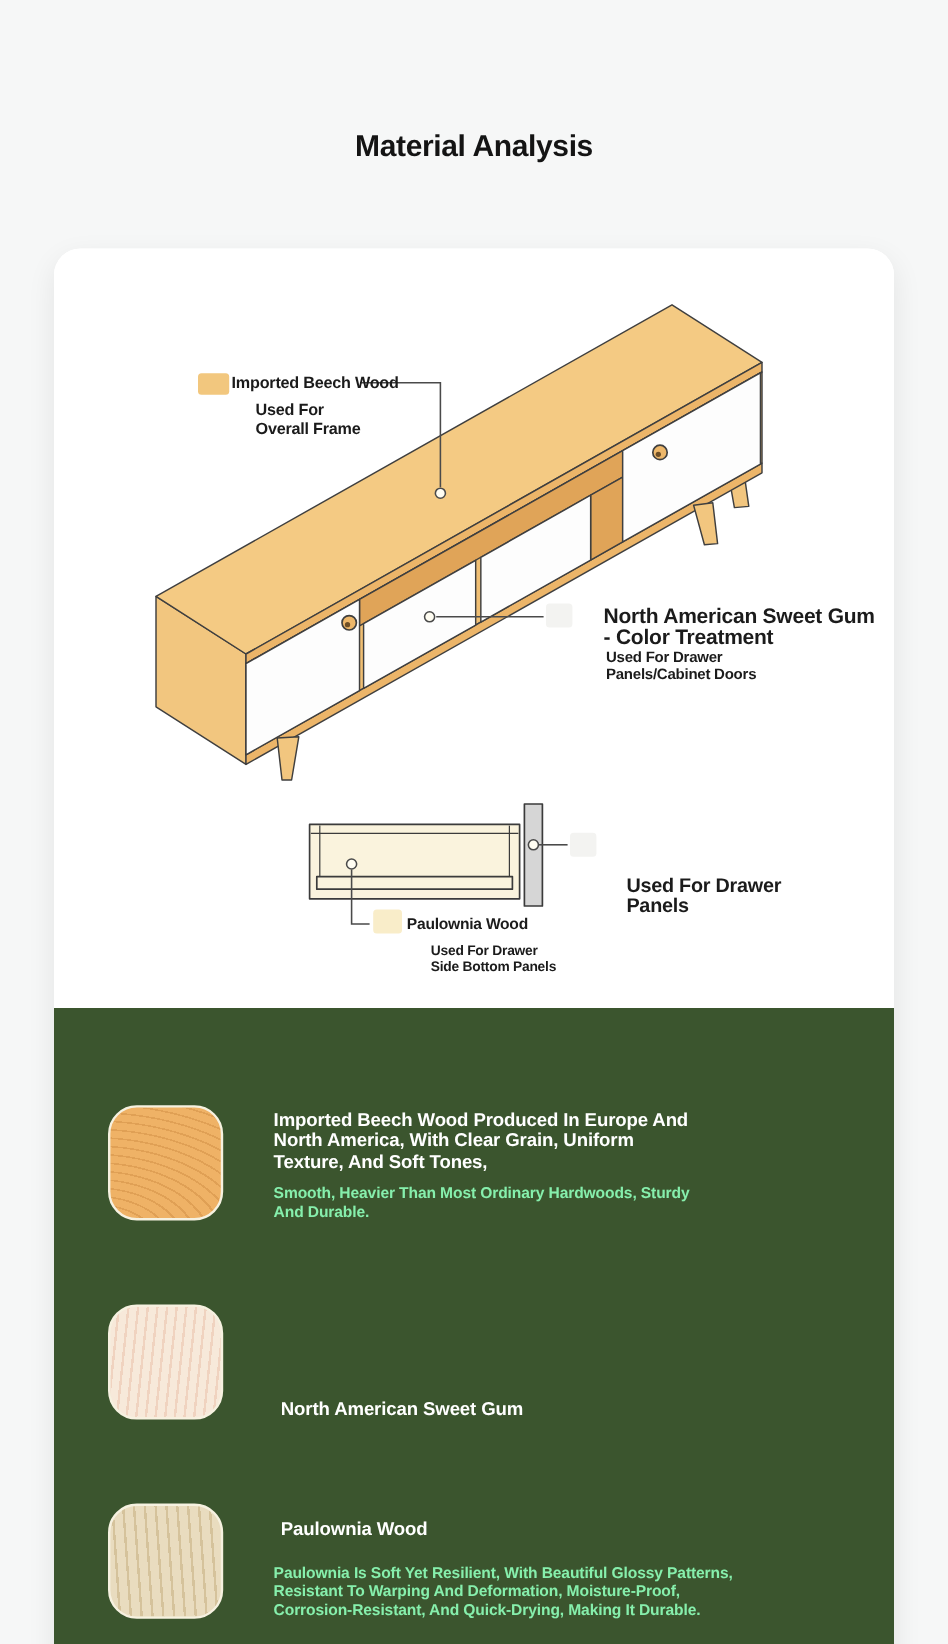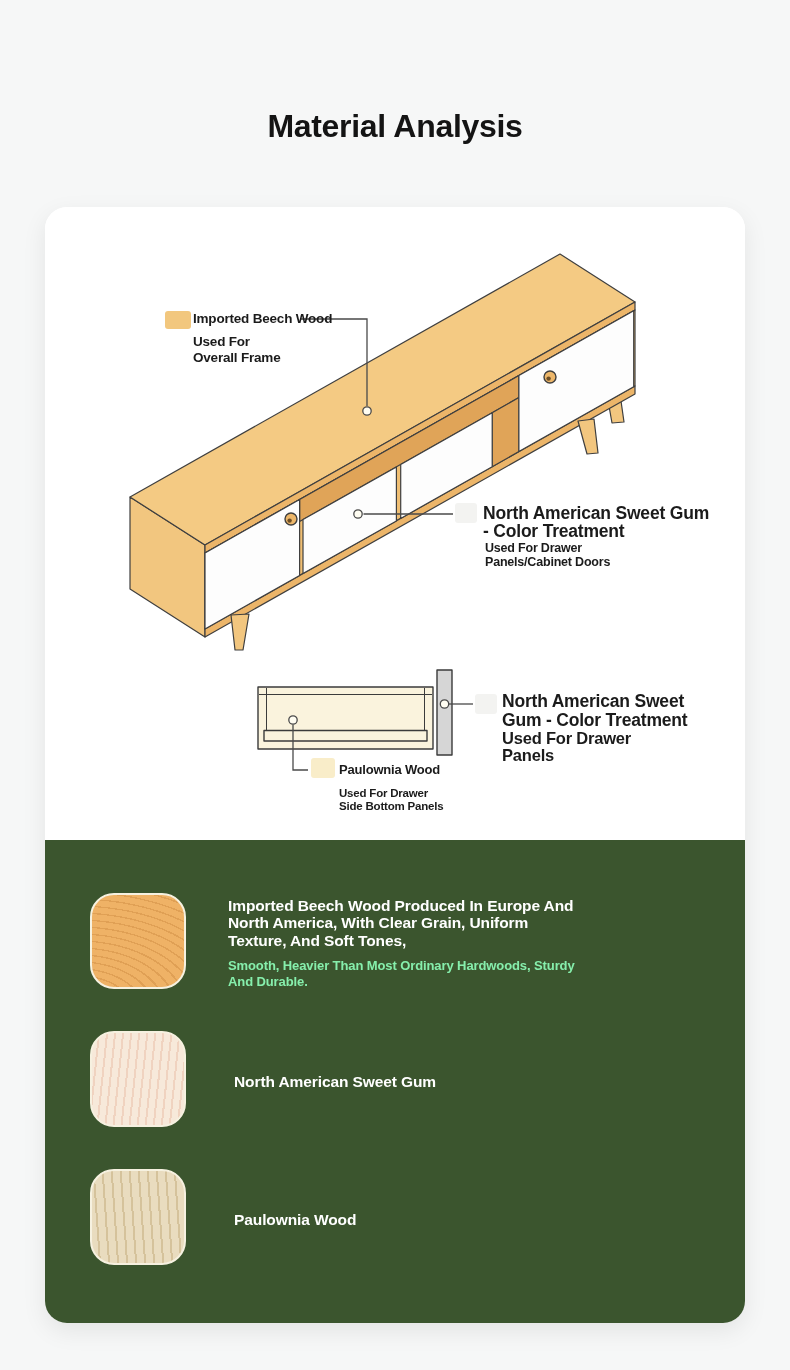--- a/index.html
+++ b/index.html
@@ -5,47 +5,47 @@
   html,body{margin:0;padding:0;}
   body{
     width:790px;height:1370px;overflow:hidden;
     background:#f6f7f7;
     font-family:"Liberation Sans","DejaVu Sans",sans-serif;
     -webkit-font-smoothing:antialiased;
   }
   .header{height:207px;}
   .page-title{
     margin:0;padding-top:108px;text-align:center;
-    font-size:32px;font-weight:bold;color:#141414;letter-spacing:-0.3px;
+    font-size:25px;font-weight:bold;color:#141414;letter-spacing:-0.3px;
   }
   .card{
     position:relative;width:700px;margin:0 auto;
     background:#ffffff;border-radius:22px;overflow:hidden;
     box-shadow:0 8px 24px rgba(0,0,0,0.08);
   }
   .illustration{position:relative;width:700px;height:633px;background:#ffffff;}
   .illustration svg{position:absolute;left:0;top:0;}
   .illu-label{position:absolute;color:#1b1b1b;font-weight:bold;letter-spacing:-0.2px;}
-  .pre{white-space:pre-line;}
+  .pre{white-space:pre-line;margin-left:20px;}
   .lbl-swatch{position:absolute;border-radius:3px;}
   .lbl-title-sm{font-size:13.5px;line-height:15px;}
   .lbl-sub-sm{font-size:13.5px;line-height:15.5px;}
   .lbl-title-lg{font-size:17.5px;line-height:18px;}
   .lbl-sub-xs{font-size:12.5px;line-height:13.5px;}
   .lbl-title-md{font-size:17.5px;line-height:18.5px;}
   .lbl-sub-md{font-size:16.5px;line-height:17px;}
   .lbl-title-p{font-size:13px;line-height:14px;}
   .lbl-sub-p{font-size:11.5px;line-height:13px;}
 
   .materials{
     background:#3b552e;
     padding:52px 30px 58px 45px;
     display:flex;flex-direction:column;gap:42px;
   }
-  .material-row{display:flex;align-items:center;}
+  .material-row{display:flex;align-items:flex-end;margin-top:28px;}
   .swatch{
     width:92px;height:92px;flex:none;
     border:2px solid #f6f1e0;border-radius:24px;
   }
   .swatch-beech{
     background:
       repeating-radial-gradient(ellipse 150% 95% at -15% 125%,
         rgba(205,138,64,0) 0 9px, rgba(205,138,64,0.45) 9px 11px),
       #efb266;
   }
@@ -147,22 +147,20 @@
     <div class="illu-label lbl-sub-sm pre" style="left:148px;top:127px;">Used For
 Overall Frame</div>
 
     <div class="lbl-swatch" style="left:410px;top:296px;width:22px;height:20px;background:#f3f3f1;"></div>
     <div class="illu-label lbl-title-lg pre" style="left:438px;top:297px;">North American Sweet Gum
 - Color Treatment</div>
     <div class="illu-label lbl-sub-xs pre" style="left:440px;top:335px;">Used For Drawer
 Panels/Cabinet Doors</div>
 
     <div class="lbl-swatch" style="left:430px;top:487px;width:22px;height:20px;background:#f3f3f1;"></div>
-    <div class="illu-label lbl-title-md pre" style="left:457px;top:485px;">North American Sweet
-Gum - Color Treatment</div>
     <div class="illu-label lbl-sub-md pre" style="left:457px;top:523px;">Used For Drawer
 Panels</div>
 
     <div class="lbl-swatch" style="left:266px;top:551px;width:24px;height:20px;background:#f9edc9;"></div>
     <div class="illu-label lbl-title-p" style="left:294px;top:556px;">Paulownia Wood</div>
     <div class="illu-label lbl-sub-p pre" style="left:294px;top:580px;">Used For Drawer
 Side Bottom Panels</div>
   </div>
 
   <div class="materials">
@@ -182,17 +180,20 @@
       <div class="swatch swatch-sweetgum"></div>
       <div class="mat-text">
         <p class="mat-heading indent">North American Sweet Gum</p>
       </div>
     </div>
 
     <div class="material-row">
       <div class="swatch swatch-paulownia"></div>
       <div class="mat-text">
         <p class="mat-heading indent">Paulownia Wood</p>
+        <p class="mat-body spaced pre">Paulownia Is Soft Yet Resilient, With Beautiful Glossy Patterns,
+Resistant To Warping And Deformation, Moisture-Proof,
+Corrosion-Resistant, And Quick-Drying, Making It Durable.</p>
       </div>
     </div>
 
   </div>
 </div>
 
 </body></html>

